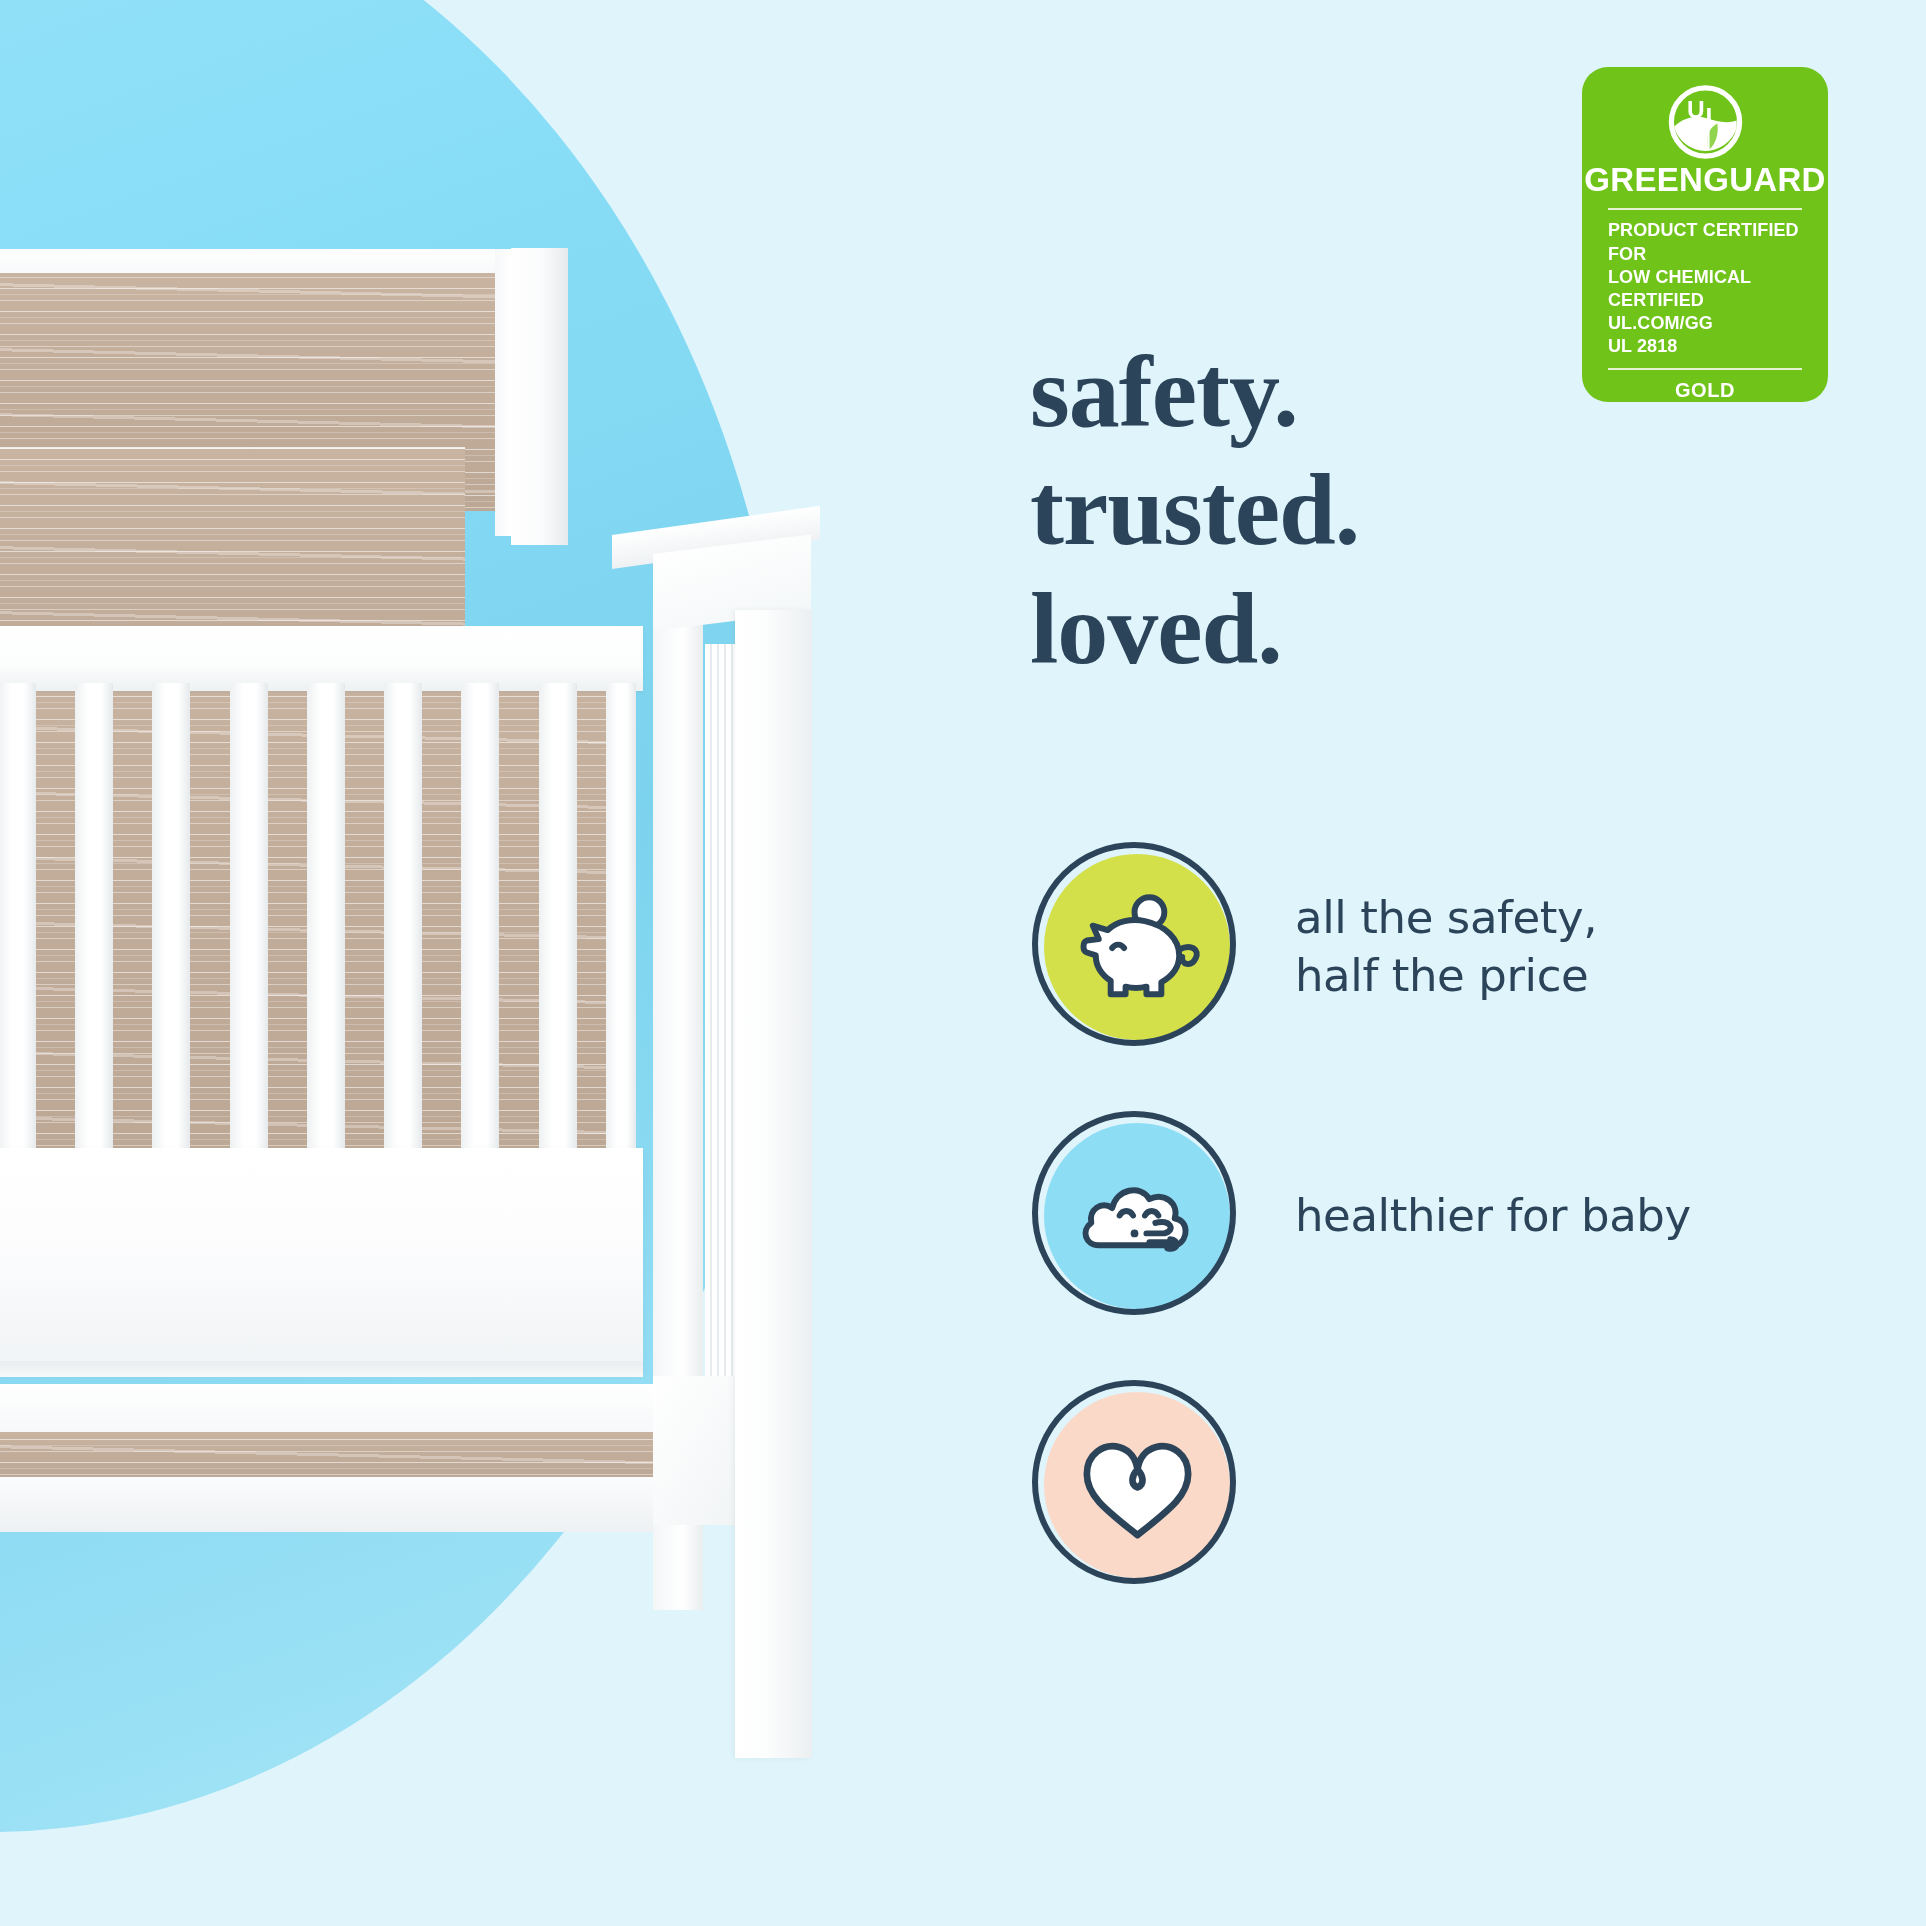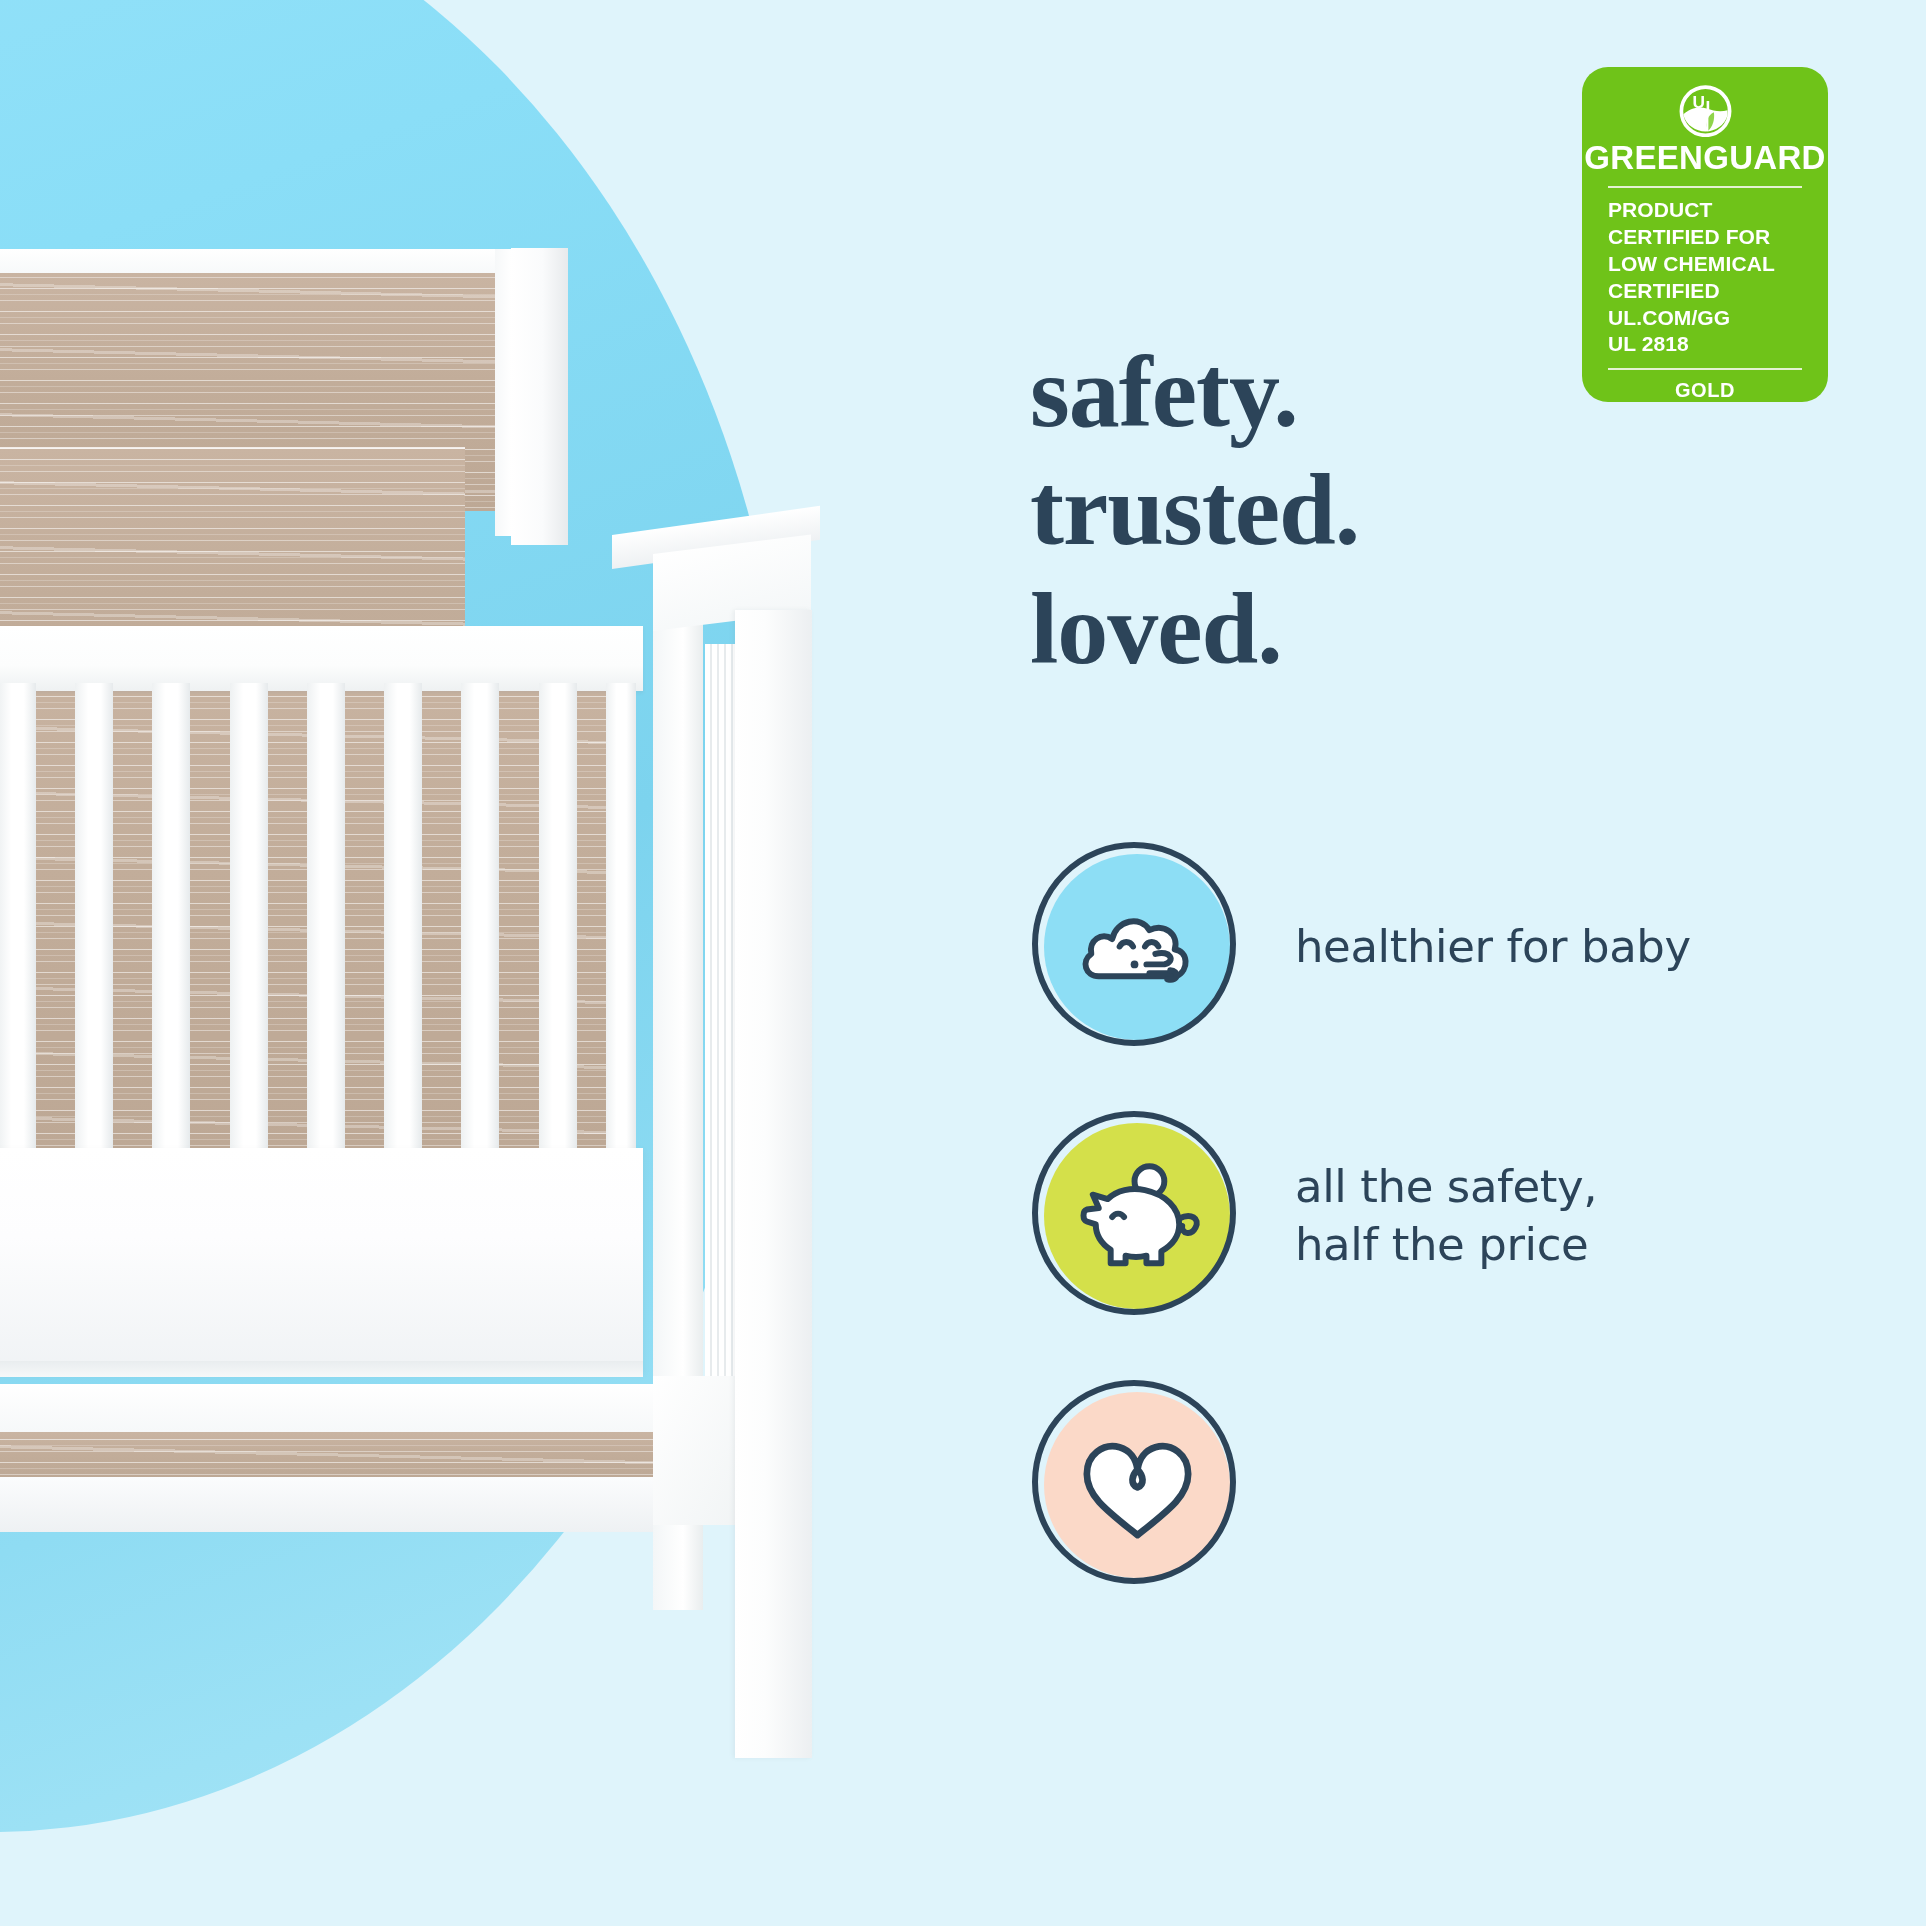--- a/index.html
+++ b/index.html
@@ -103,21 +103,21 @@
     background:#6fc319;border-radius:26px;
     display:flex;flex-direction:column;align-items:center;
     color:#ffffff;
   }
   .gg-mark{margin-top:18px;width:95px;height:95px;}
   .gg-name{
     font-size:33px;font-weight:bold;letter-spacing:0.3px;
     margin-top:4px;line-height:1;
   }
   .gg-rule{width:194px;height:3px;background:#eef6e2;margin:12px 0 9px 0;opacity:.92;}
-  .gg-lines{width:194px;font-size:21px;font-weight:bold;line-height:1.28;letter-spacing:0.1px;}
+  .gg-lines{width:194px;font-size:18px;font-weight:bold;line-height:1.28;letter-spacing:0.1px;}
   .gg-rule2{width:194px;height:3px;background:#eef6e2;margin:10px 0 0 0;opacity:.92;}
   .gg-gold{font-size:20px;font-weight:bold;letter-spacing:0.6px;margin-top:9px;}
 
   
   .headline{
     position:absolute;left:1030px;top:333px;width:634px;
     font-family:"Liberation Serif", serif;
     color:#2c4459;font-weight:bold;font-size:102px;line-height:1.16;
     letter-spacing:-1px;
   }
@@ -211,20 +211,42 @@
     <div class="gg-gold">GOLD</div>
   </div>
 
   <div class="headline">
     <div>safety.</div>
     <div>trusted.</div>
     <div>loved.</div>
   </div>
 
   <div class="benefits">
+
+    <div class="benefit">
+      <div class="b-icon">
+        <div class="b-disc" style="background:#d4e04a"></div>
+        <div class="b-ring"></div>
+        <svg class="b-glyph" viewBox="0 0 100 100">
+          <g fill="#ffffff" stroke="#2c4459" stroke-width="4" stroke-linecap="round" stroke-linejoin="round">
+            <circle cx="58" cy="27" r="10"></circle>
+            <path d="M24 45 L20 36 L30 39 C36 33, 46 31, 55 33 C69 36, 78 45, 78 56
+                     C78 64, 73 70, 66 74 L66 82 L56 82 L56 77
+                     C52 78, 46 78, 42 77 L42 82 L32 82 L32 73
+                     C26 69, 22 63, 22 56 L16 54 C13 53, 13 47, 16 46 Z"></path>
+            <path d="M78 52 C86 48, 92 52, 89 58 C86 64, 79 62, 80 57" fill="none"></path>
+            <path d="M33 51 C35 48, 39 48, 41 51" fill="none"></path>
+          </g>
+        </svg>
+      </div>
+      <div class="b-text">
+        <div>all the safety,</div>
+        <div>half the price</div>
+      </div>
+    </div>
 
     <div class="benefit">
       <div class="b-icon">
         <div class="b-disc" style="background:#8ddef5"></div>
         <div class="b-ring"></div>
         <svg class="b-glyph" viewBox="0 0 100 100">
           <g fill="#ffffff" stroke="#2c4459" stroke-width="4" stroke-linecap="round" stroke-linejoin="round">
             <path d="M24 70 C15 70, 12 60, 19 55 C17 46, 26 40, 33 45
                      C36 32, 52 29, 58 39 C68 34, 78 42, 75 52
                      C84 53, 85 66, 76 70 Z"></path>
@@ -237,42 +259,20 @@
           </g>
         </svg>
       </div>
       <div class="b-text">
         <div>healthier for baby</div>
       </div>
     </div>
 
     <div class="benefit">
       <div class="b-icon">
-        <div class="b-disc" style="background:#d4e04a"></div>
-        <div class="b-ring"></div>
-        <svg class="b-glyph" viewBox="0 0 100 100">
-          <g fill="#ffffff" stroke="#2c4459" stroke-width="4" stroke-linecap="round" stroke-linejoin="round">
-            <circle cx="58" cy="27" r="10"></circle>
-            <path d="M24 45 L20 36 L30 39 C36 33, 46 31, 55 33 C69 36, 78 45, 78 56
-                     C78 64, 73 70, 66 74 L66 82 L56 82 L56 77
-                     C52 78, 46 78, 42 77 L42 82 L32 82 L32 73
-                     C26 69, 22 63, 22 56 L16 54 C13 53, 13 47, 16 46 Z"></path>
-            <path d="M78 52 C86 48, 92 52, 89 58 C86 64, 79 62, 80 57" fill="none"></path>
-            <path d="M33 51 C35 48, 39 48, 41 51" fill="none"></path>
-          </g>
-        </svg>
-      </div>
-      <div class="b-text">
-        <div>all the safety,</div>
-        <div>half the price</div>
-      </div>
-    </div>
-
-    <div class="benefit">
-      <div class="b-icon">
         <div class="b-disc" style="background:#fbd9c8"></div>
         <div class="b-ring"></div>
         <svg class="b-glyph" viewBox="0 0 100 100">
           <g fill="#ffffff" stroke="#2c4459" stroke-width="4.5" stroke-linecap="round" stroke-linejoin="round">
             <path d="M50 84 C30 68, 16 58, 16 43 C16 30, 27 22, 38 25
                      C45 27, 49 33, 50 40 C51 33, 55 27, 62 25
                      C73 22, 84 30, 84 43 C84 58, 70 68, 50 84 Z"></path>
             <path d="M50 40 C46 44, 45 50, 50 52 C55 50, 54 44, 50 40 Z" fill="none"></path>
           </g>
         </svg>

